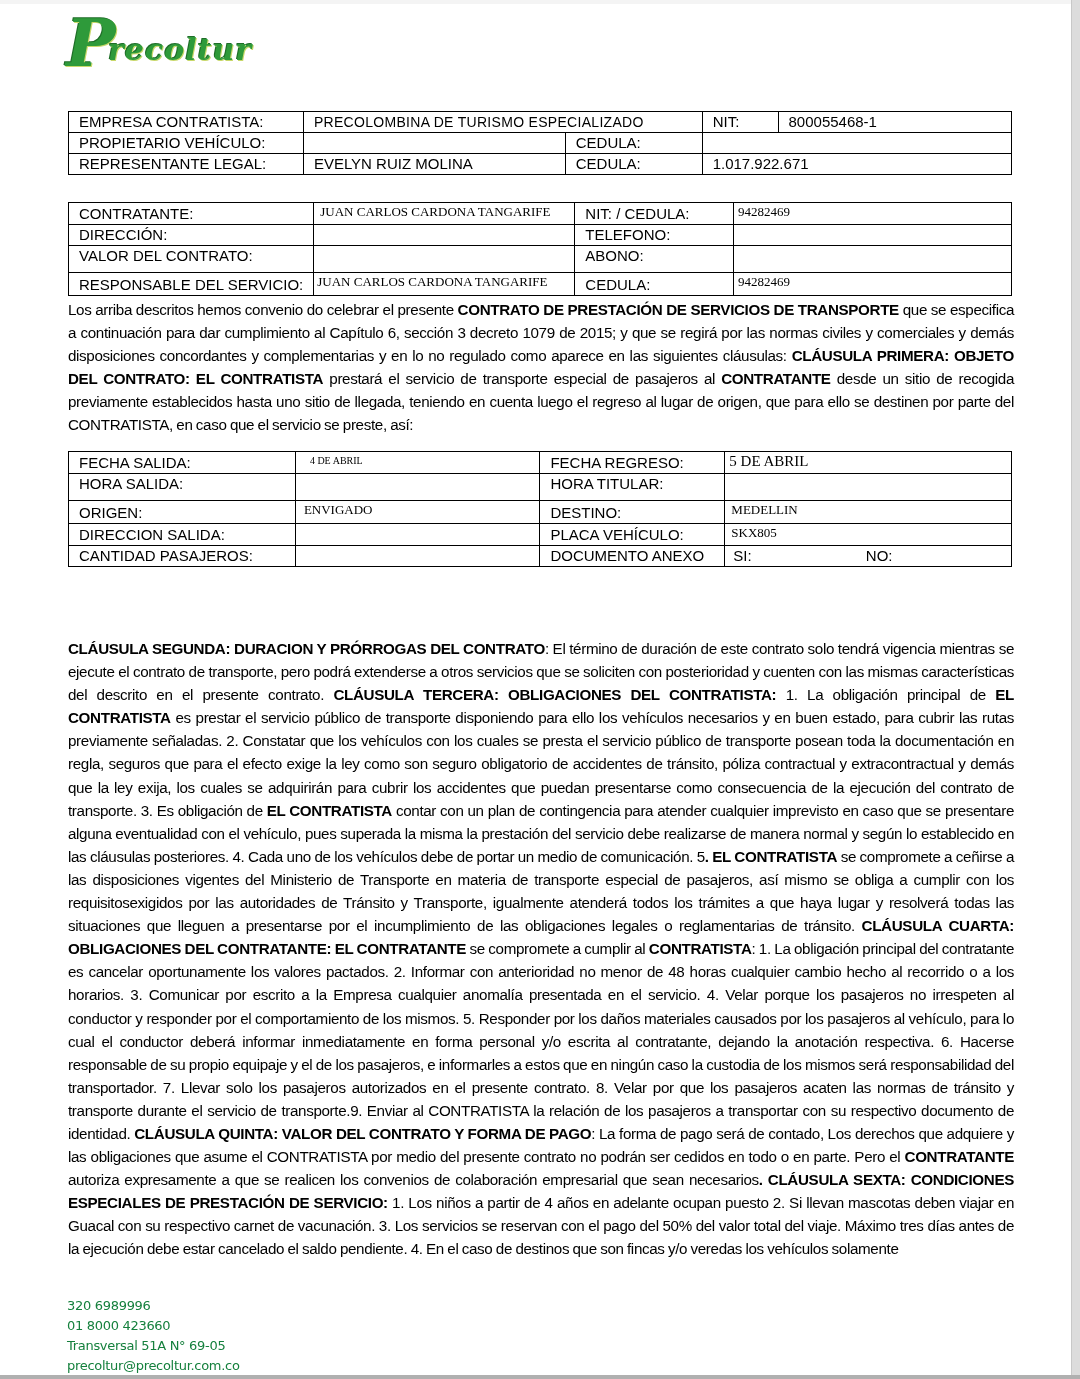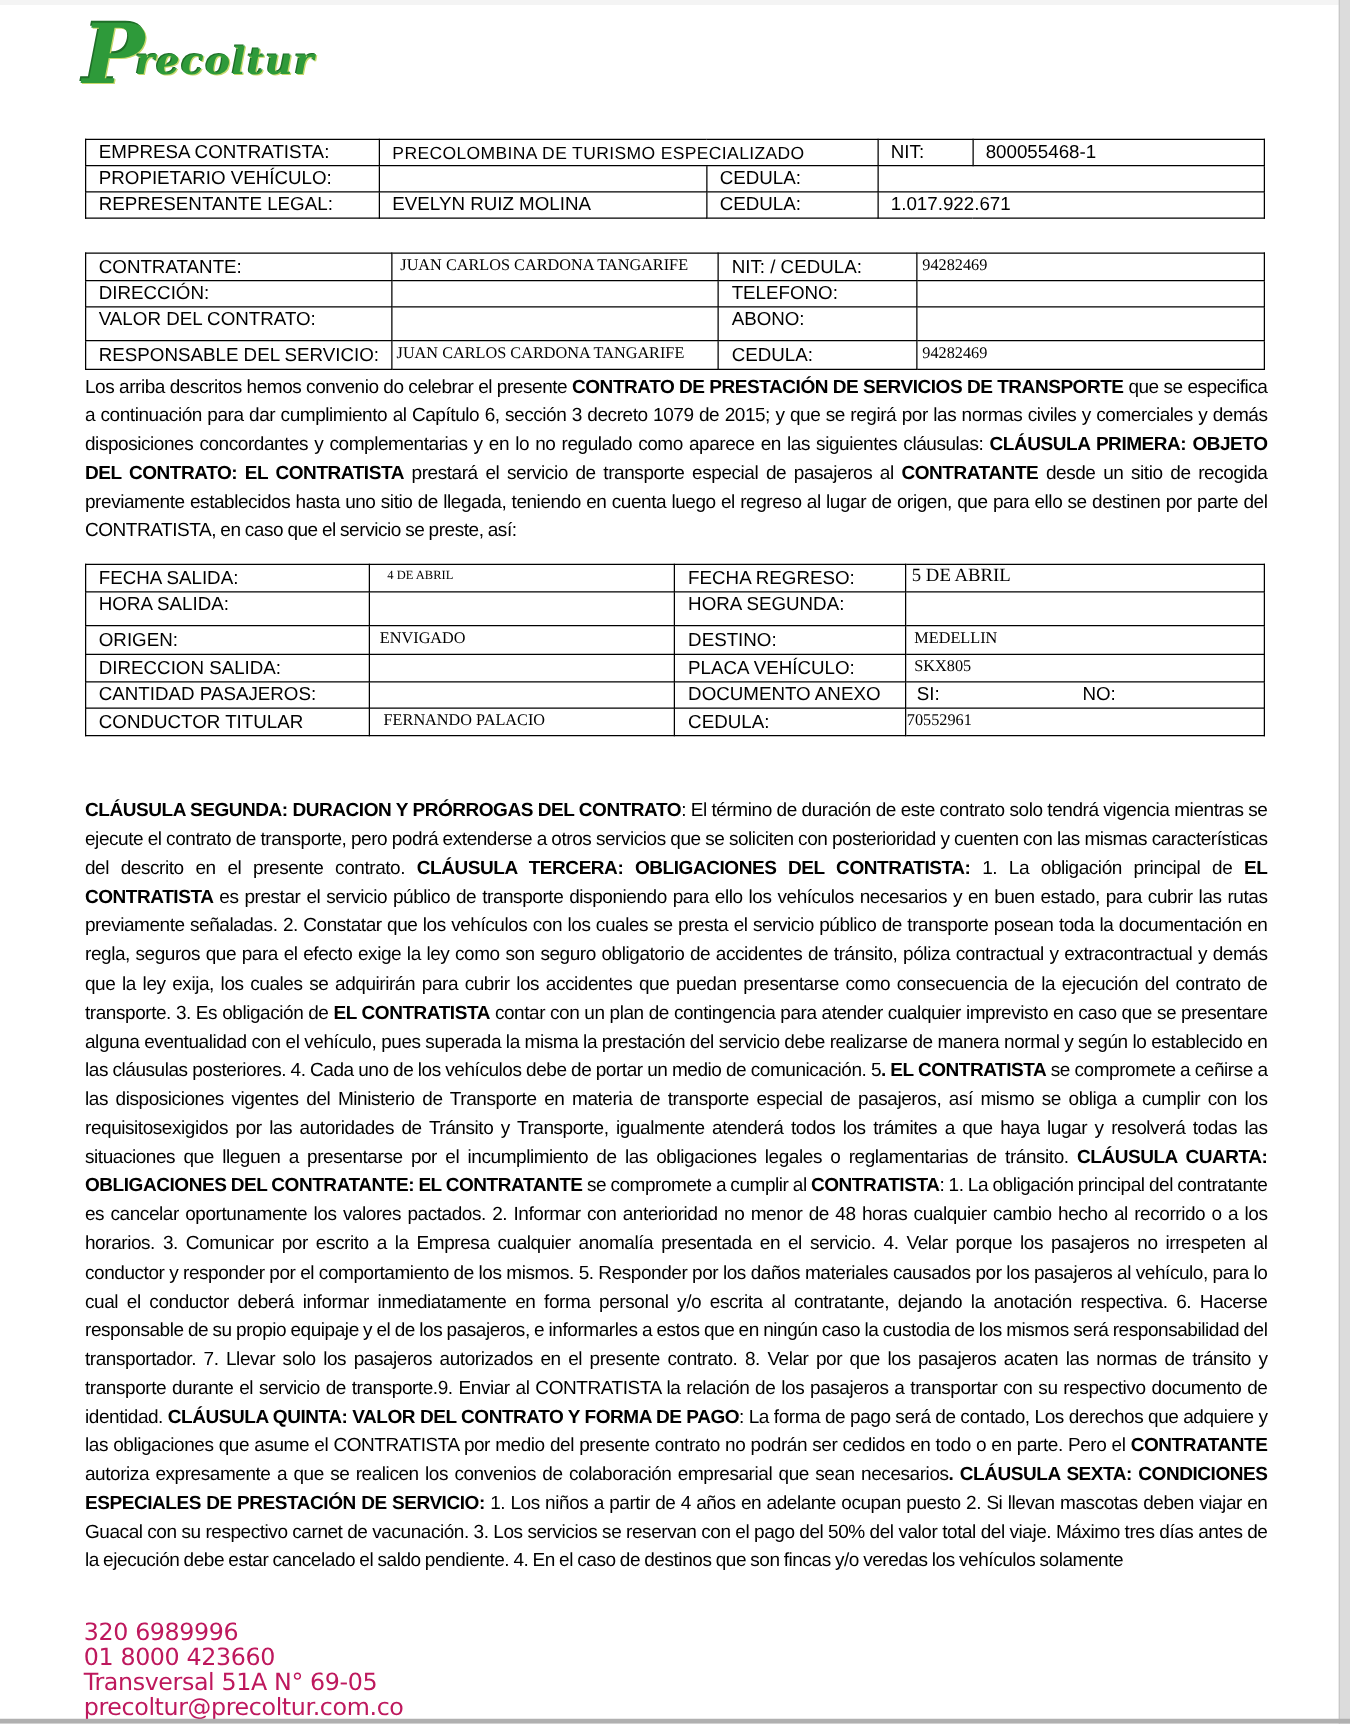--- a/index.html
+++ b/index.html
@@ -18,21 +18,21 @@
 
   #t1 { left: 68px; top: 111px; width: 944px; }
   #t2 { left: 68px; top: 202px; width: 944px; }
   #t3 { left: 68px; top: 451px; width: 944px; }
 
   .body-text { position: absolute; left: 68px; width: 946px; font-family: "Liberation Sans", sans-serif; font-size: 15.2px; line-height: 23.1px; text-align: justify; letter-spacing: -0.35px; word-spacing: -0.5px; }
   .body-text b { font-weight: bold; }
   #p1 { top: 298px; }
   #p2 { top: 637px; }
 
-  .footer { position: absolute; left: 67px; top: 1296px; font-family: "DejaVu Sans", sans-serif; font-size: 19px; line-height: 20px; color: #be185d; letter-spacing: -0.3px; }
+  .footer { position: absolute; left: 67px; top: 1296px; font-family: "DejaVu Sans", sans-serif; font-size: 13px; line-height: 20px; color: #15803d; letter-spacing: -0.3px; }
   .bottom-rule { position: absolute; left: 0; bottom: 0; width: 1080px; height: 4px; background: #b0b0b0; }
 </style>
 </head>
 <body>
 
 <div class="top-strip"></div>
 <div class="page-edge"></div>
 
 <div class="logo">
   <div class="logo-text">
@@ -118,21 +118,21 @@
   <tbody>
       <tr>
     <td style="padding-top:1px;">FECHA SALIDA:</td>
     <td class="serif" style="font-size:10px;padding-left:14px;">4 DE ABRIL</td>
     <td style="padding-top:1px;">FECHA REGRESO:</td>
     <td class="serif" style="font-size:15px;padding-left:4px;">5 DE ABRIL</td>
   </tr>
   <tr>
     <td class="tall" style="vertical-align:top;">HORA SALIDA:</td>
     <td class="tall"></td>
-    <td class="tall" style="vertical-align:top;">HORA SEGUNDA:</td>
+    <td class="tall" style="vertical-align:top;">HORA TITULAR:</td>
     <td class="tall"></td>
   </tr>
   <tr>
     <td style="padding-top:2px;">ORIGEN:</td>
     <td class="serif" style="padding-left:8px;border-radius:11px;">ENVIGADO</td>
     <td style="padding-top:2px;">DESTINO:</td>
     <td class="serif" style="padding-left:6px;">MEDELLIN</td>
   </tr>
   <tr>
     <td>DIRECCION SALIDA:</td>
@@ -142,26 +142,20 @@
   </tr>
   <tr>
     <td>CANTIDAD PASAJEROS:</td>
     <td></td>
     <td>DOCUMENTO ANEXO</td>
     <td style="padding-left:8px;">
       <span>SI:</span>
       <span style="margin-left:110px;">NO:</span>
     </td>
   </tr>
-  <tr>
-    <td>CONDUCTOR TITULAR</td>
-    <td class="serif" style="padding-left:11px;">FERNANDO PALACIO</td>
-    <td>CEDULA:</td>
-    <td class="serif" style="padding-left:0px;">70552961</td>
-  </tr>
 </tbody>
   </table>
 
 <div class="body-text" id="p2"><b>CLÁUSULA SEGUNDA: DURACION Y PRÓRROGAS DEL CONTRATO</b><span>: El término de duración de este contrato solo tendrá vigencia mientras se ejecute el contrato de transporte, pero podrá extenderse a otros servicios que se soliciten con posterioridad y cuenten con las mismas características del descrito en el presente contrato. </span><b>CLÁUSULA TERCERA: OBLIGACIONES DEL CONTRATISTA:</b><span> 1. La obligación principal de </span><b>EL CONTRATISTA</b><span> es prestar el servicio público de transporte disponiendo para ello los vehículos necesarios y en buen estado, para cubrir las rutas previamente señaladas.  2. Constatar que los vehículos con los cuales se presta el servicio público de transporte posean toda la documentación en regla, seguros que para el efecto exige la ley como son seguro obligatorio de accidentes de tránsito, póliza contractual y extracontractual y demás que la ley exija, los cuales  se adquirirán  para cubrir los  accidentes que puedan presentarse como consecuencia de la ejecución del contrato de transporte. 3. Es obligación de </span><b>EL CONTRATISTA</b><span> contar con un plan de contingencia para atender cualquier imprevisto en caso que se presentare alguna eventualidad con el vehículo, pues superada la misma la prestación del servicio debe realizarse de manera normal y según lo establecido en las cláusulas posteriores. 4. Cada uno de los vehículos debe de portar un medio de comunicación. 5</span><b>. EL CONTRATISTA</b><span> se compromete a ceñirse a las disposiciones vigentes del Ministerio de Transporte en materia de transporte especial de pasajeros, así mismo se obliga a cumplir con los requisitosexigidos por las autoridades de Tránsito y Transporte, igualmente atenderá todos los trámites a que haya lugar y resolverá todas las situaciones que lleguen a presentarse por el incumplimiento de las obligaciones legales o reglamentarias de tránsito. </span><b>CLÁUSULA CUARTA: OBLIGACIONES DEL CONTRATANTE: EL CONTRATANTE</b><span> se compromete a cumplir al </span><b>CONTRATISTA</b><span>: 1. La obligación principal del contratante es cancelar oportunamente los valores pactados. 2. Informar con anterioridad no menor de 48 horas cualquier cambio hecho al recorrido o a los horarios. 3. Comunicar por escrito a la Empresa cualquier anomalía presentada en el servicio. 4. Velar  porque  los pasajeros no irrespeten al conductor y responder por el comportamiento de los mismos. 5. Responder por los daños materiales causados por los pasajeros al vehículo, para lo cual el conductor deberá informar inmediatamente en forma personal y/o escrita al contratante, dejando la anotación respectiva. 6. Hacerse responsable de su propio equipaje y el de los pasajeros, e informarles a estos que en ningún caso la custodia de los mismos será responsabilidad del transportador. 7. Llevar solo los pasajeros autorizados en el presente contrato. 8. Velar por que los pasajeros acaten las normas de tránsito y transporte durante el servicio de transporte.9. Enviar al CONTRATISTA la relación de los pasajeros a transportar con su respectivo documento de identidad. </span><b>CLÁUSULA QUINTA: VALOR DEL CONTRATO Y FORMA DE PAGO</b><span>: La forma de pago será de contado, Los derechos que adquiere y las obligaciones que asume el CONTRATISTA por medio del presente contrato no podrán ser cedidos en todo o en parte. Pero el </span><b>CONTRATANTE</b><span> autoriza expresamente a que se realicen los convenios de colaboración empresarial que sean necesarios</span><b>. CLÁUSULA SEXTA: CONDICIONES ESPECIALES DE PRESTACIÓN DE SERVICIO:</b><span> 1. Los niños a partir de 4 años en adelante ocupan puesto 2. Si llevan mascotas deben viajar en Guacal con su respectivo carnet de vacunación. 3. Los servicios se reservan con el pago del 50% del valor total del viaje. Máximo tres días antes de la ejecución debe estar cancelado el saldo pendiente. 4. En el caso de destinos que son fincas y/o veredas los vehículos solamente</span></div>
 
 <div class="footer">
   <div>320 6989996</div>
   <div>01 8000 423660</div>
   <div>Transversal 51A N° 69-05</div>
   <div>precoltur@precoltur.com.co</div>

